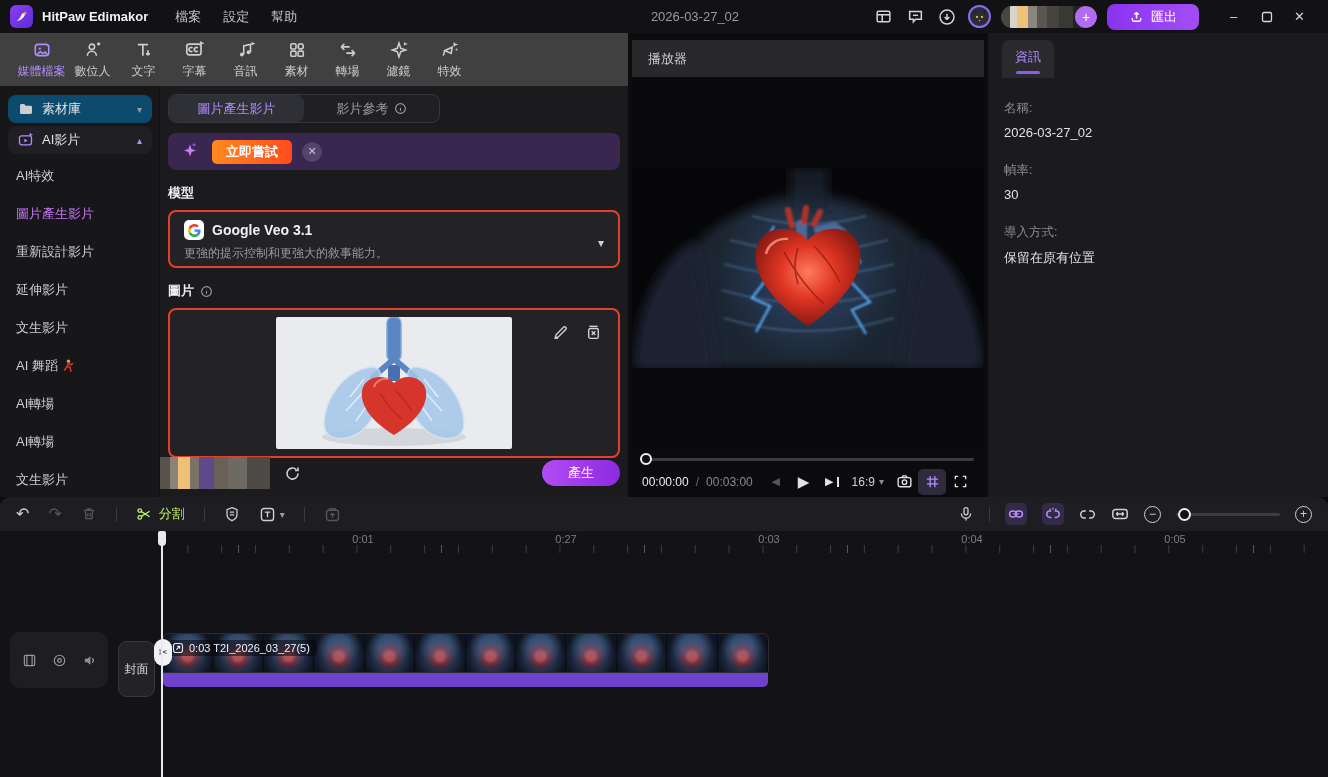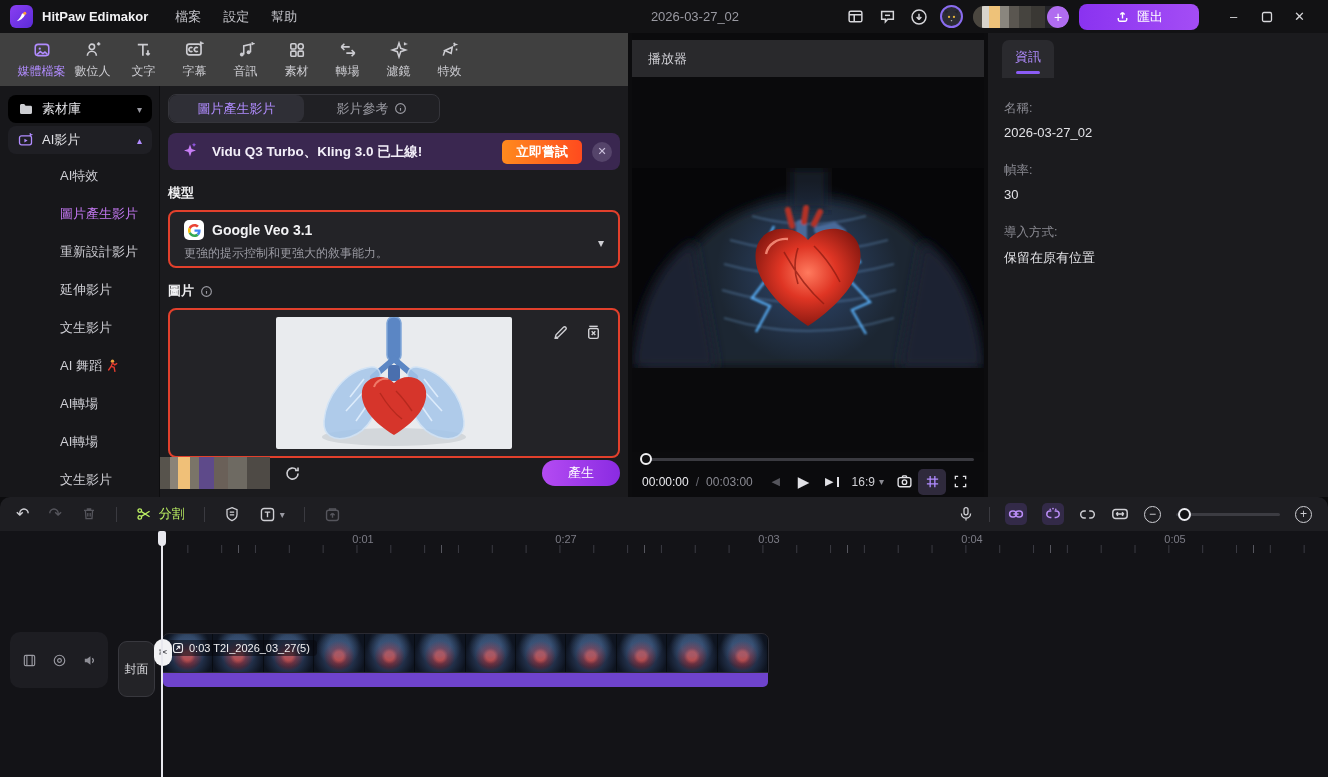--- a/index.html
+++ b/index.html
@@ -22,47 +22,47 @@
   .proj-title { position:absolute; left:595px; width:200px; text-align:center; font-size:13px; color:#9a9aa2; }
   .tb-right { position:absolute; right:0; top:0; height:33px; display:flex; align-items:center; gap:10px; padding-right:12px; }
   .tb-ico { width:22px; height:22px; color:#d6d6da; display:flex; align-items:center; justify-content:center; }
   .avatar { width:23px; height:23px; border-radius:50%; background:#2c2c36; border:2px solid #8a6cf0;
     position:relative; overflow:hidden; }
   .credit-pill { display:flex; align-items:center; height:22px; border-radius:11px; background:#232327; overflow:hidden; }
   .credit-mosaic { width:72px; height:22px;
     background:linear-gradient(90deg,#4a463f 0 12%,#d8d4cc 12% 22%,#eec279 22% 38%,#8a867e 38% 50%,#5a5650 50% 64%,#46443f 64% 80%,#3a3834 80% 100%); }
   .credit-plus { width:22px; height:22px; border-radius:50%; background:#b06cf0; color:#fff; font-size:14px;
     display:flex; align-items:center; justify-content:center; margin-left:2px; }
-  .export-btn { height:26px; padding:0 36px; border-radius:8px; display:flex; align-items:center; gap:7px;
+  .export-btn { height:26px; padding:0 22px; border-radius:8px; display:flex; align-items:center; gap:7px;
     background:linear-gradient(90deg,#8a33f0,#a44df5); color:#fff; font-size:13px; cursor:pointer; }
   .win-ctrls { display:flex; align-items:center; gap:0; margin-left:8px; }
   .win-btn { width:33px; height:33px; display:flex; align-items:center; justify-content:center; color:#d8d8dc; font-size:13px; }
 
   
   .col-left { position:absolute; left:0; top:33px; width:628px; height:464px; background:#17171a; }
   .col-player { position:absolute; left:632px; top:33px; width:352px; height:464px; background:#0b0b0d; }
   .col-info { position:absolute; left:988px; top:33px; width:340px; height:464px; background:#1b1b1e; }
 
   
   .top-toolbar { height:53px; background:#404040; display:flex; align-items:center; padding-left:18px; gap:4px; }
   .tool-item { width:47px; display:flex; flex-direction:column; align-items:center; gap:3px; color:#cdcdd2; cursor:pointer; }
   .tool-item .glyph { height:20px; display:flex; align-items:center; justify-content:center; }
   .tool-item .lbl { font-size:12px; white-space:nowrap; }
   .tool-item.active { color:#b18cff; }
   .tool-item.active .lbl { color:#b18cff; }
 
   .left-content { display:flex; height:411px; }
   
   .sidebar { width:160px; background:#17171a; border-right:1px solid #0e0e10; padding-top:6px; }
-  .side-group { width:144px; height:28px; margin:3px 8px; border-radius:8px; background:#000000;
+  .side-group { width:144px; height:28px; margin:3px 8px; border-radius:8px; background:#0c4a6e;
     display:flex; align-items:center; padding:0 10px; gap:8px; font-size:13px; color:#e2e2e6; cursor:pointer; }
   .side-group .caret { margin-left:auto; font-size:10px; color:#9a9aa2; }
   .side-group.ai { background:#1f1f24; }
   .side-group.ai .caret { color:#b18cff; }
-  .side-item { height:38px; display:flex; align-items:center; padding-left:60px; font-size:13px; color:#cfcfd5; cursor:pointer; gap:5px; }
+  .side-item { height:38px; display:flex; align-items:center; padding-left:16px; font-size:13px; color:#cfcfd5; cursor:pointer; gap:5px; }
   .side-item.active { color:#c478f2; }
 
   
   .gen-panel { flex:1; background:#1b1b1e; position:relative; padding:8px 8px 0 8px; }
   .gen-tabs { width:272px; height:29px; border:1px solid #35353b; border-radius:8px; display:flex; overflow:hidden; background:#202024; }
   .gen-tab { flex:1; display:flex; align-items:center; justify-content:center; gap:5px; font-size:13px; color:#9a9aa2; cursor:pointer; }
   .gen-tab.active { background:#2f2f36; color:#b18cff; border-radius:8px; }
   .banner { margin-top:10px; height:37px; border-radius:8px; background:#3a2750;
     display:flex; align-items:center; padding:0 8px 0 14px; gap:10px; }
   .banner-text { font-size:13.5px; font-weight:bold; color:#f2eef8; flex:1; }
@@ -421,21 +421,20 @@
           </div>
         </div>
 
         <div class="banner">
           <span class="svgi">
               <svg width="20" height="20" viewBox="0 0 20 20">
                 <path d="M8 2.5l1.6 4.4 4.4 1.6-4.4 1.6L8 14.5 6.4 10.1 2 8.5l4.4-1.6z" fill="#c77df5"></path>
                 <path d="M15 12l.8 2 2 .8-2 .8-.8 2-.8-2-2-.8 2-.8z" fill="#9a5cf0" transform="translate(0,-9) scale(0.8)"></path>
               </svg>
             </span>
-          <span class="banner-text">Vidu Q3 Turbo、Kling 3.0 已上線!</span>
           <span class="banner-cta">立即嘗試</span>
           <span class="banner-x">✕</span>
         </div>
 
         <div class="sec-label">
             <span>模型</span>
           </div>
         <div class="model-box">
           <div class="model-row">
             <span class="gicon">

